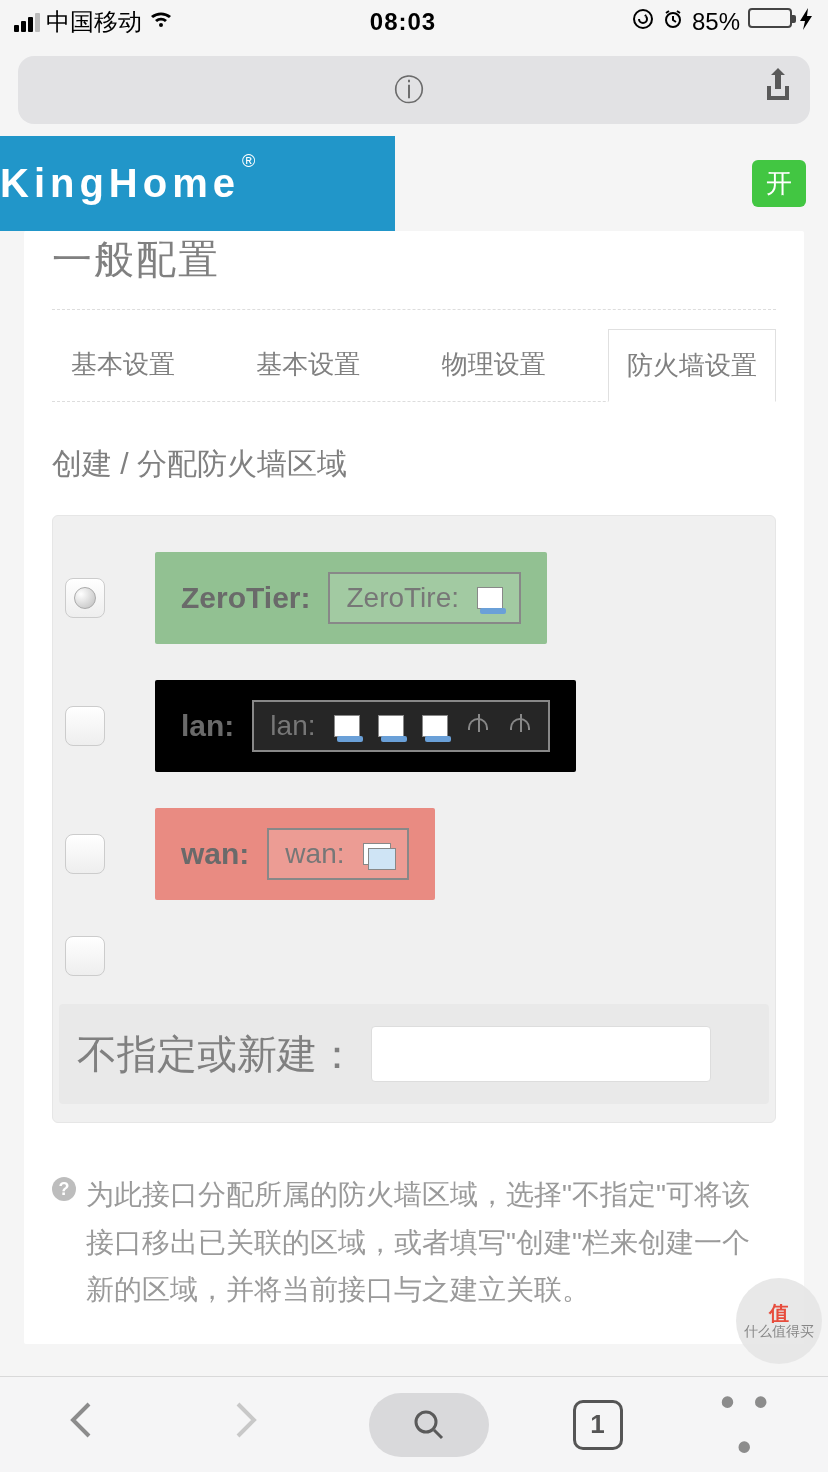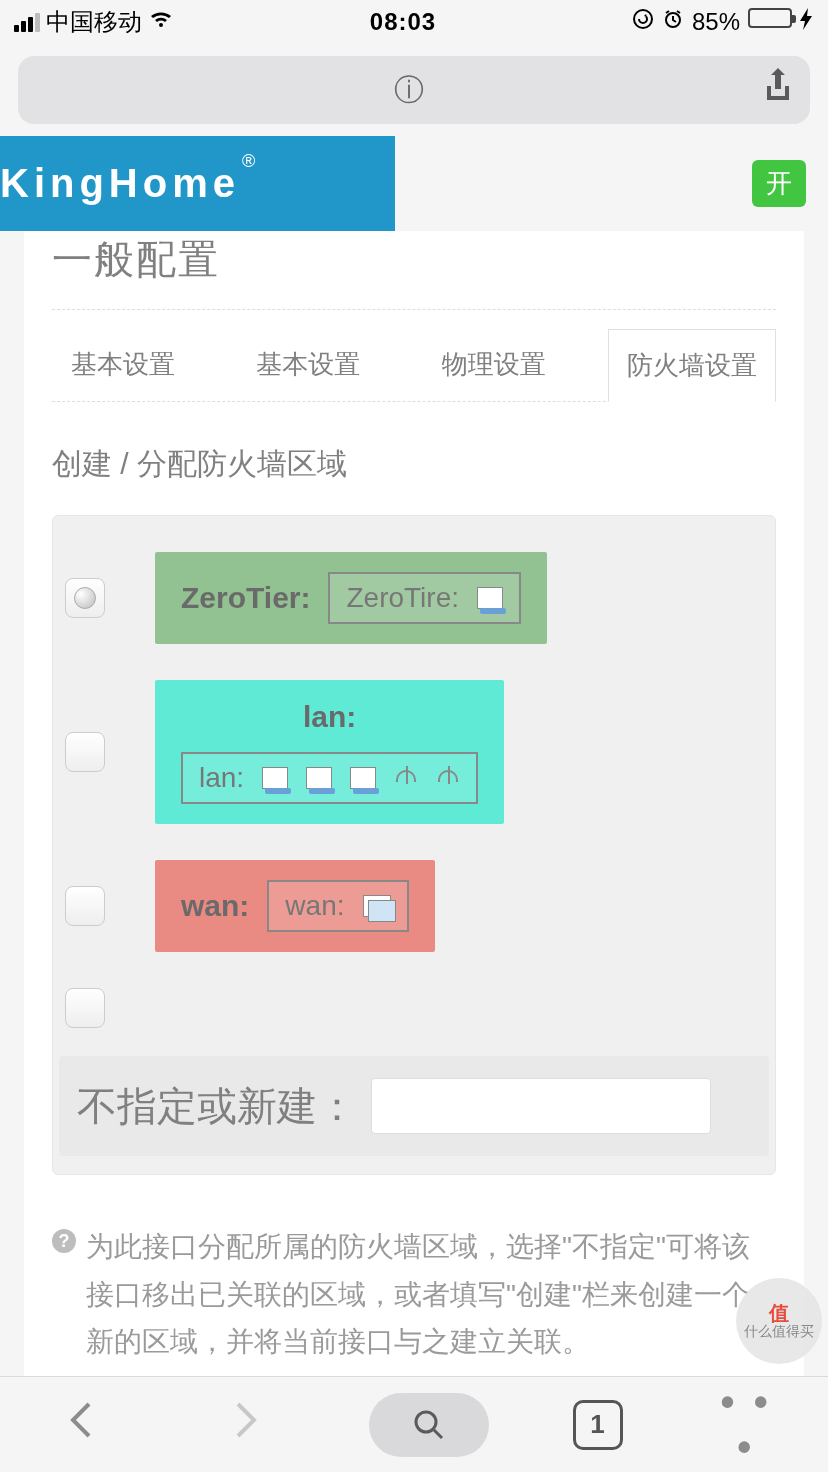--- a/index.html
+++ b/index.html
@@ -122,21 +122,21 @@
     content:""; width:20px; height:20px; border-radius:50%;
     background:radial-gradient(circle at 30% 30%, #fff, #bbb);
     border:1px solid #aaa;
   }
   .zone-pill {
     display:flex; align-items:center; gap:18px;
     padding: 20px 26px; font-size:30px; font-weight:600; color:#6a6a6a;
     border-radius:2px;
   }
   .pill-green-dark { background:#92c192; }
-  .pill-green { background:#5eead4;flex-direction:column; }
+  .pill-green { background:#000000; }
   .pill-red { background:#e98b82; }
   .iface-box {
     border:2px solid #888; background:rgba(255,255,255,0.15);
     padding: 8px 16px; display:flex; align-items:center; gap:18px;
     font-weight:400; color:#777; font-size:28px;
   }
   .mini-icon {
     width:26px; height:22px; background:#fff; border:1px solid #888;
     display:inline-block; position:relative;
   }

